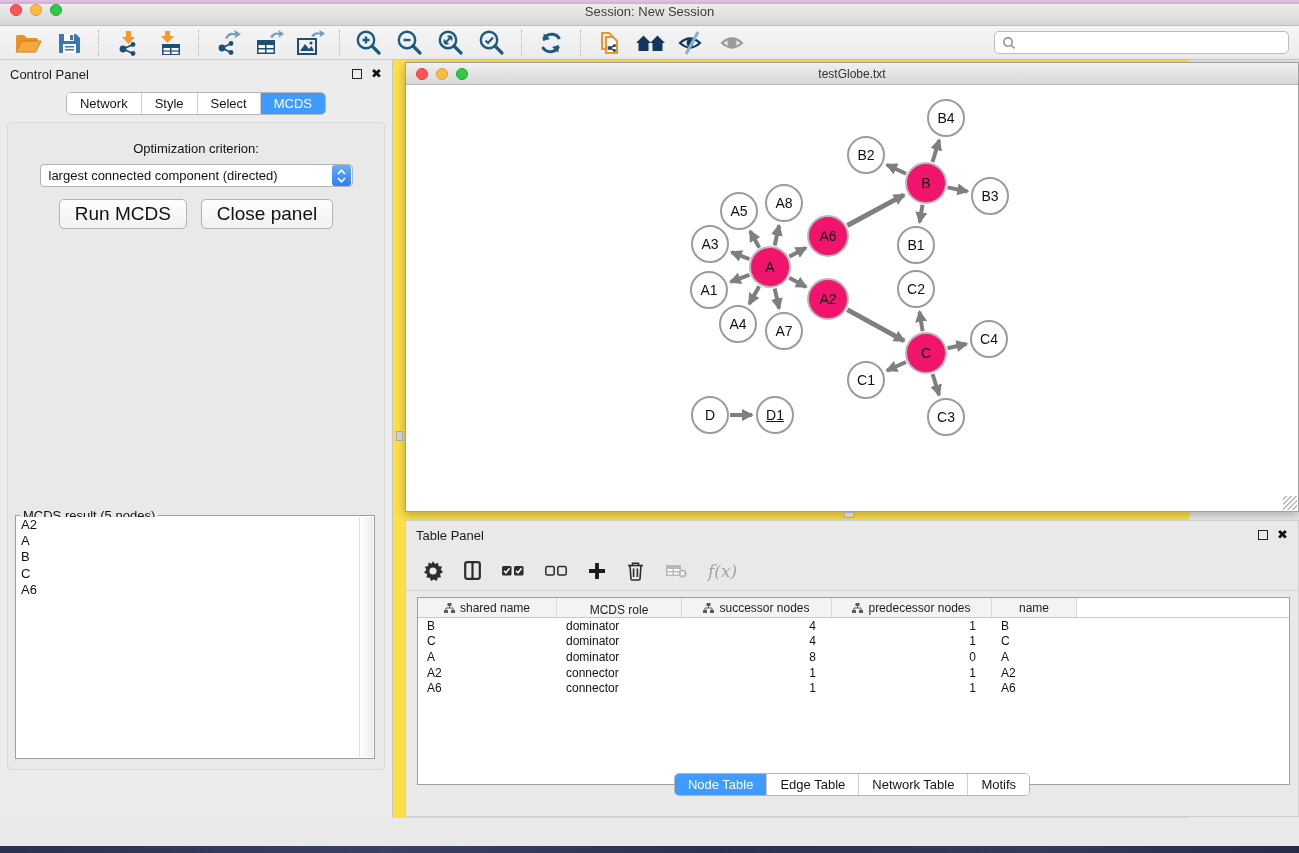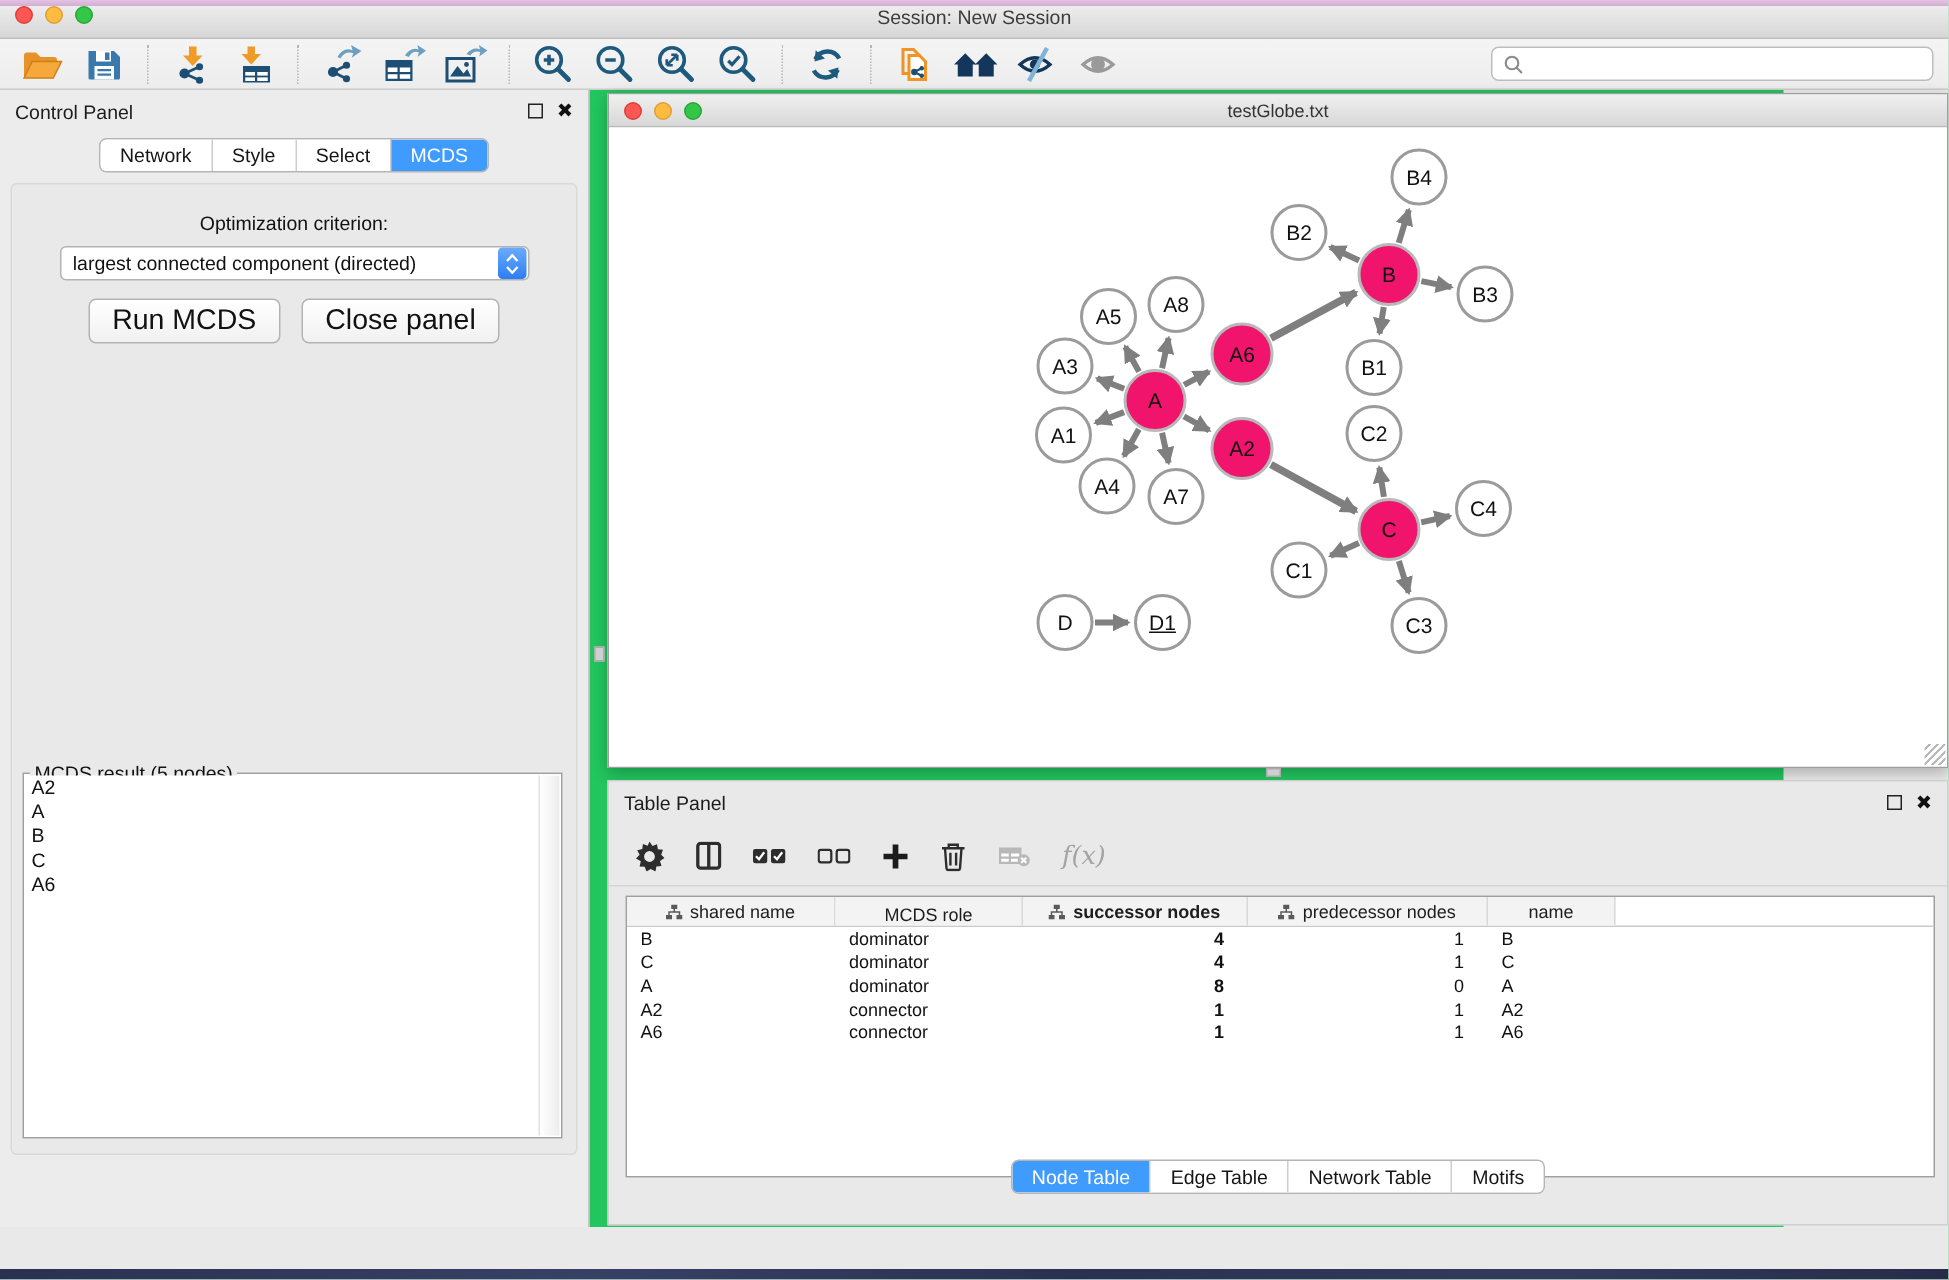--- a/index.html
+++ b/index.html
@@ -26,21 +26,21 @@
              display:flex; align-items:center; gap:9px; padding-left:12px; }
   .tbtn { width:32px; height:30px; display:flex; align-items:center; justify-content:center; }
   .tsep { width:1px; height:26px; border-left:1px dotted #b5b5b5; margin:0 4px; }
   .searchbox { position:absolute; right:10px; top:5px; width:295px; height:23px;
                background:#fff; border:1px solid #bdbdbd; border-radius:5px;
                display:flex; align-items:center; padding-left:7px; }
   .searchbox input { border:none; outline:none; flex:1; font-size:12px; height:18px;
                      background:transparent; font-family:inherit; }
 
   
-  .main { position:absolute; left:0; top:60px; width:1189px; height:758px; background:#22c55e; }
+  .main { position:absolute; left:0; top:60px; width:1189px; height:758px; background:#fde047; }
 
   
   .control-panel { position:absolute; left:0; top:0; width:393px; height:758px;
                    background:#ececec; border-right:1px solid #c6c6c6; }
   .panel-head { height:28px; display:flex; align-items:center; padding:0 10px; }
   .panel-head .ptitle { font-size:13px; color:#1c1c1c; flex:1; }
   .float-box { width:10px; height:10px; border:1.6px solid #222; display:inline-block; margin-right:9px; }
   .close-x { font-size:13px; font-weight:bold; color:#111; line-height:10px; }
   .seg { display:flex; border:1px solid #b5b5b5; border-radius:5px; overflow:hidden;
          background:#fff; width:max-content; margin:4px auto 0; }
@@ -96,21 +96,21 @@
   .tp-ibtn { display:flex; align-items:center; justify-content:center; height:26px; }
   .fx { font-family:"DejaVu Serif","Liberation Serif",serif; font-style:italic;
         font-size:17px; color:#a3a3a3; }
   .datatable { position:absolute; left:11px; right:8px; top:76px; height:188px;
                background:#fff; border:1px solid #9f9f9f; overflow:hidden; }
   .thead { display:flex; height:20px; border-bottom:1px solid #c9c9c9; }
   .th { background:#f3f3f3; border-right:1px solid #d9d9d9; display:flex; align-items:center;
         justify-content:center; gap:5px; font-size:12px; color:#1d1d1d; }
   .trow { display:flex; height:15.6px; align-items:center; }
   .td { font-size:12px; color:#111; overflow:hidden; white-space:nowrap; }
-  .c0 { width:139px; } .c1 { width:125px;flex-direction:column; } .c2 { width:150px;font-weight:bold; } .c3 { width:160px; } .c4 { width:85px; }
+  .c0 { width:139px; } .c1 { width:125px;flex-direction:column; } .c2 { width:150px; } .c3 { width:160px; } .c4 { width:85px; }
   .al { padding-left:9px; text-align:left; } .ar { padding-right:16px; text-align:right; }
   .tp-tabs { position:absolute; left:0; right:0; bottom:8px; display:flex; justify-content:center; }
 
   
   .statusbar { position:absolute; left:0; top:818px; width:100%; height:28px;
                background:#ededed; border-top:1px solid #c4c4c4; }
   .list-btn { position:absolute; left:10px; top:3px; width:27px; height:22px;
               background:linear-gradient(#ffffff,#eeeeee); border:1px solid #b5b5b5;
               border-radius:3px; display:flex; align-items:center; justify-content:center; }
   .mem-btn { position:absolute; right:11px; top:3px; height:22px; padding:0 10px 0 8px;

